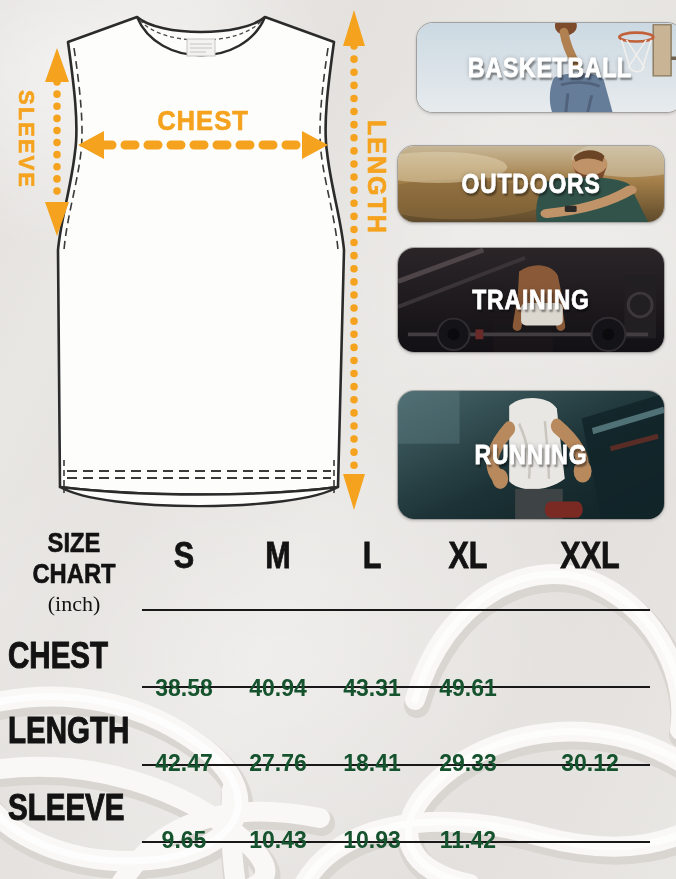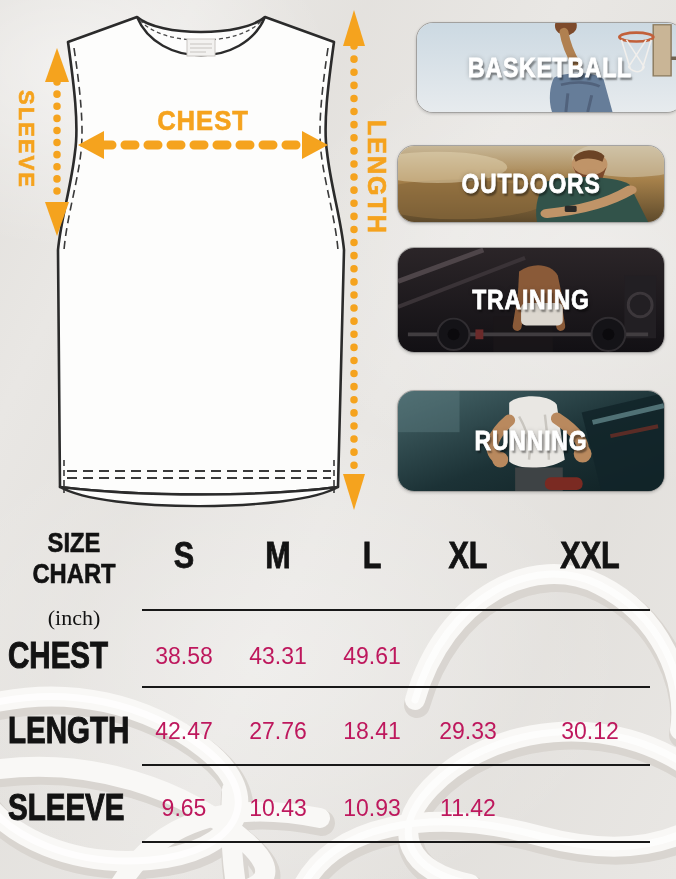--- a/index.html
+++ b/index.html
@@ -24,40 +24,40 @@
   .card { position:absolute; left:397px; width:268px; border-radius:17px; overflow:hidden; z-index:2;
           border:1px solid rgba(35,35,35,.35); box-shadow:0 1px 3px rgba(0,0,0,.18); }
   .card svg { position:absolute; inset:0; width:100%; height:100%; }
   .card .cap { position:absolute; inset:0; display:flex; align-items:center; justify-content:center;
                color:#fff; font-weight:900; font-size:28px; letter-spacing:1px; transform:scaleX(.82);
                -webkit-text-stroke:.8px #fff;
                text-shadow:2px 3px 2px rgba(0,0,0,.4), 0 0 6px rgba(0,0,0,.25); z-index:2; }
   .card.c1 { top:22px;  height:91px;margin-left:19px; }
   .card.c2 { top:145px; height:78px; }
   .card.c3 { top:247px; height:106px; }
-  .card.c4 { top:390px; height:102px; }
+  .card.c4 { top:390px; height:130px; }
 
   .sc-title { position:absolute; left:4px; top:528px; width:140px; text-align:center; z-index:3; color:#121212; }
   .sc-title .t { font-size:27px; font-weight:900; transform:scaleX(.88); transform-origin:center; -webkit-text-stroke:.6px #121212; }
-  .sc-title .u { font-family:"Liberation Serif", serif; font-size:22px; margin-top:15px; }
+  .sc-title .u { font-family:"Liberation Serif", serif; font-size:22px; margin-top:1px; }
 
   .sc-header { position:absolute; left:140px; top:538px; width:520px; display:grid;
                grid-template-columns:88px 100px 88px 104px 140px; z-index:3; }
   .sc-header span { text-align:center; font-size:36px; font-weight:900; color:#131313; transform:scaleX(.85); -webkit-text-stroke:.8px #131313; line-height:36px; }
 
   .sc-line { position:absolute; left:142px; width:508px; height:2px; background:#181818; z-index:3; }
   .l1 { top:609px; } .l2 { top:686px; } .l3 { top:764px; } .l4 { top:841px; }
 
   .row-label { position:absolute; left:8px; width:132px; font-size:36px; font-weight:900; color:#131313;
                transform:scaleX(.82); transform-origin:left center; -webkit-text-stroke:1px #131313; z-index:3; line-height:38px; }
   .rl1 { top:637px; } .rl2 { top:712px; } .rl3 { top:789px; }
 
   .row-vals { position:absolute; left:140px; width:520px; display:grid;
               grid-template-columns:88px 100px 88px 104px 140px; z-index:3; }
-  .row-vals span { text-align:center; font-size:23px; font-weight:400; color:#be185d; line-height:26px; }
+  .row-vals span { text-align:center; font-size:23px; font-weight:700; color:#14532d; line-height:26px;margin-top:32px; }
   .rv1 { top:643px; } .rv2 { top:718px; } .rv3 { top:795px; }
 </style>
 </head>
 <body>
 
 <div class="stage">
   <div class="texture"></div>
 
   <svg class="laces" width="676" height="879" viewBox="0 0 676 879">
     <g fill="none" stroke-linecap="round">
@@ -247,20 +247,21 @@
   </div>
 
   <div class="sc-line l1"></div>
   <div class="sc-line l2"></div>
   <div class="sc-line l3"></div>
   <div class="sc-line l4"></div>
 
   <div class="row-label rl1">CHEST</div>
   <div class="row-vals rv1">
     <span>38.58</span>
+    <span>40.94</span>
     <span>43.31</span>
     <span>49.61</span>
   </div>
 
   <div class="row-label rl2">LENGTH</div>
   <div class="row-vals rv2">
     <span>42.47</span>
     <span>27.76</span>
     <span>18.41</span>
     <span>29.33</span>

